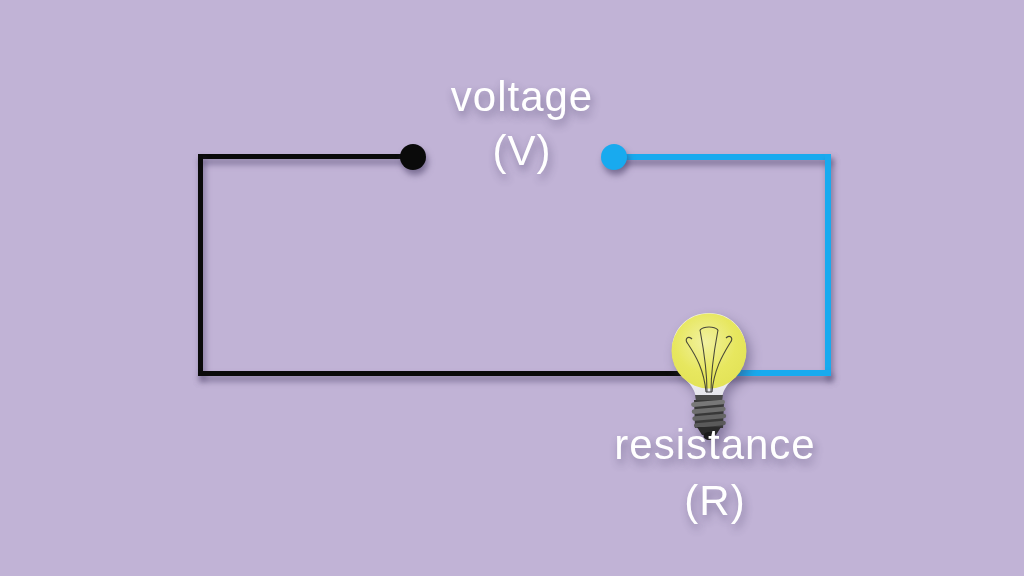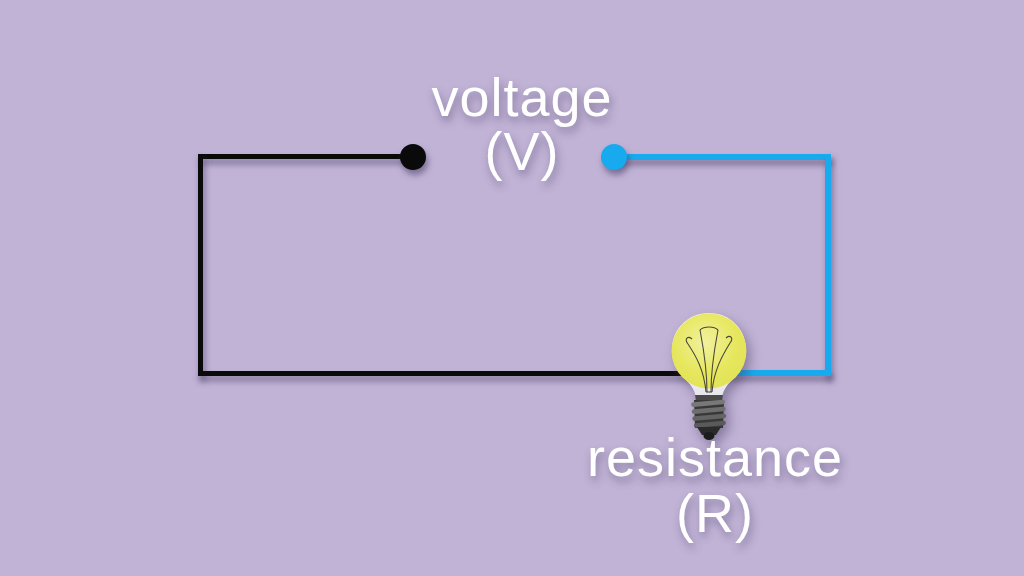--- a/index.html
+++ b/index.html
@@ -11,21 +11,21 @@
   }
   .canvas {
     position: relative;
     width: 1024px; height: 576px;
     background: #c1b3d6;
   }
   .label {
     position: absolute;
     color: #ffffff;
     font-weight: 300;
-    font-size: 54px;
+    font-size: 42px;
     letter-spacing: 1px;
     text-align: center;
     line-height: 54px;
     text-shadow: 2px 5px 9px rgba(60,50,90,0.45);
     white-space: nowrap;
   }
   .wire {
     position: absolute;
     filter: drop-shadow(2px 5px 3px rgba(65,55,95,0.55));
   }
@@ -40,21 +40,21 @@
   .dot.black { background: #0a0a0a; }
   .dot.blue  { background: #18aaef; }
   #bulb {
     position: absolute;
     left: 666px; top: 306px;
     width: 88px; height: 136px;
     filter: drop-shadow(4px 6px 6px rgba(65,55,95,0.45));
   }
   #label-voltage    { left: 372px; top: 70px;  width: 300px; }
   #label-current    { left: 188px; top: 318px; width: 300px; }
-  #label-resistance { left: 565px; top: 429px; width: 300px; line-height: 56px; }
+  #label-resistance { left: 565px; top: 417px; width: 300px; line-height: 56px; }
 </style>
 </head>
 <body>
 
 <div class="canvas">
 
   <div class="wire black" style="left:198px; top:154px; width:216px; height:5px;"></div>
   <div class="wire black" style="left:198px; top:154px; width:5px; height:222px;"></div>
   <div class="wire black" style="left:198px; top:371px; width:494px; height:5px;"></div>
   <div class="dot black" style="left:400px; top:144px;"></div>

